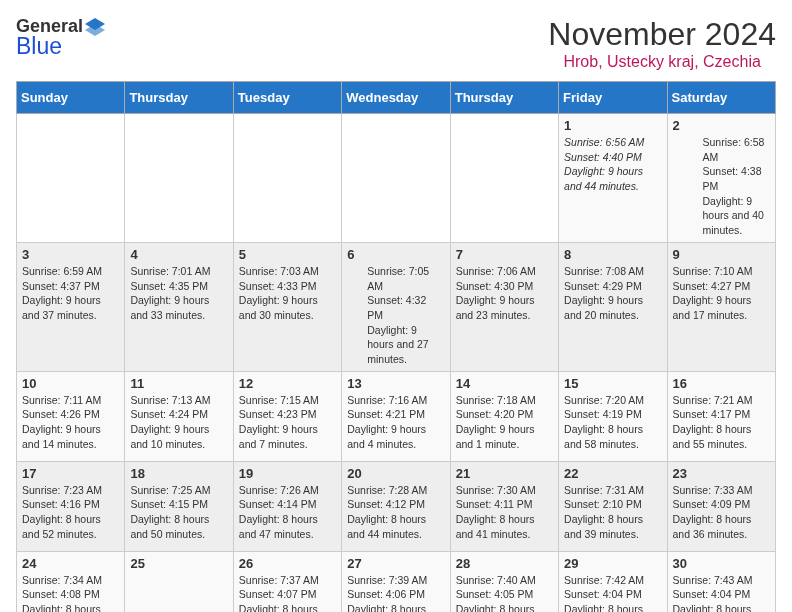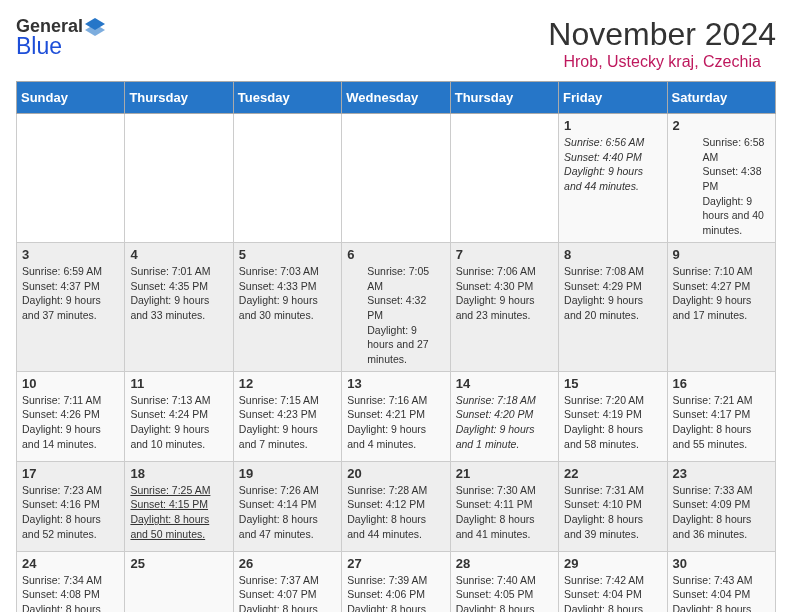--- a/index.html
+++ b/index.html
@@ -205,21 +205,21 @@
 Daylight: 9 hours and 7 minutes.</div>
         </td>
         <td>
           <span class="day-number">13</span>
           <div class="day-info" style="white-space: pre-line;">Sunrise: 7:16 AM
 Sunset: 4:21 PM
 Daylight: 9 hours and 4 minutes.</div>
         </td>
         <td>
           <span class="day-number">14</span>
-          <div class="day-info" style="white-space: pre-line; font-style: italic;">Sunrise: 7:18 AM
+          <div class="day-info" style="white-space: pre-line;">Sunrise: 7:18 AM
 Sunset: 4:20 PM
 Daylight: 9 hours and 1 minute.</div>
         </td>
         <td>
           <span class="day-number">15</span>
           <div class="day-info" style="white-space: pre-line;">Sunrise: 7:20 AM
 Sunset: 4:19 PM
 Daylight: 8 hours and 58 minutes.</div>
         </td>
         <td>
@@ -231,21 +231,21 @@
       </tr>
       <tr>
         <td>
           <span class="day-number">17</span>
           <div class="day-info" style="white-space: pre-line;">Sunrise: 7:23 AM
 Sunset: 4:16 PM
 Daylight: 8 hours and 52 minutes.</div>
         </td>
         <td>
           <span class="day-number">18</span>
-          <div class="day-info" style="white-space: pre-line; text-decoration: underline;">Sunrise: 7:25 AM
+          <div class="day-info" style="white-space: pre-line;">Sunrise: 7:25 AM
 Sunset: 4:15 PM
 Daylight: 8 hours and 50 minutes.</div>
         </td>
         <td>
           <span class="day-number">19</span>
           <div class="day-info" style="white-space: pre-line;">Sunrise: 7:26 AM
 Sunset: 4:14 PM
 Daylight: 8 hours and 47 minutes.</div>
         </td>
         <td>
@@ -256,21 +256,21 @@
         </td>
         <td>
           <span class="day-number">21</span>
           <div class="day-info" style="white-space: pre-line;">Sunrise: 7:30 AM
 Sunset: 4:11 PM
 Daylight: 8 hours and 41 minutes.</div>
         </td>
         <td>
           <span class="day-number">22</span>
           <div class="day-info" style="white-space: pre-line;">Sunrise: 7:31 AM
-Sunset: 4:10 PM
+Sunset: 2:10 PM
 Daylight: 8 hours and 39 minutes.</div>
         </td>
         <td>
           <span class="day-number">23</span>
           <div class="day-info" style="white-space: pre-line;">Sunrise: 7:33 AM
 Sunset: 4:09 PM
 Daylight: 8 hours and 36 minutes.</div>
         </td>
       </tr>
       <tr>

